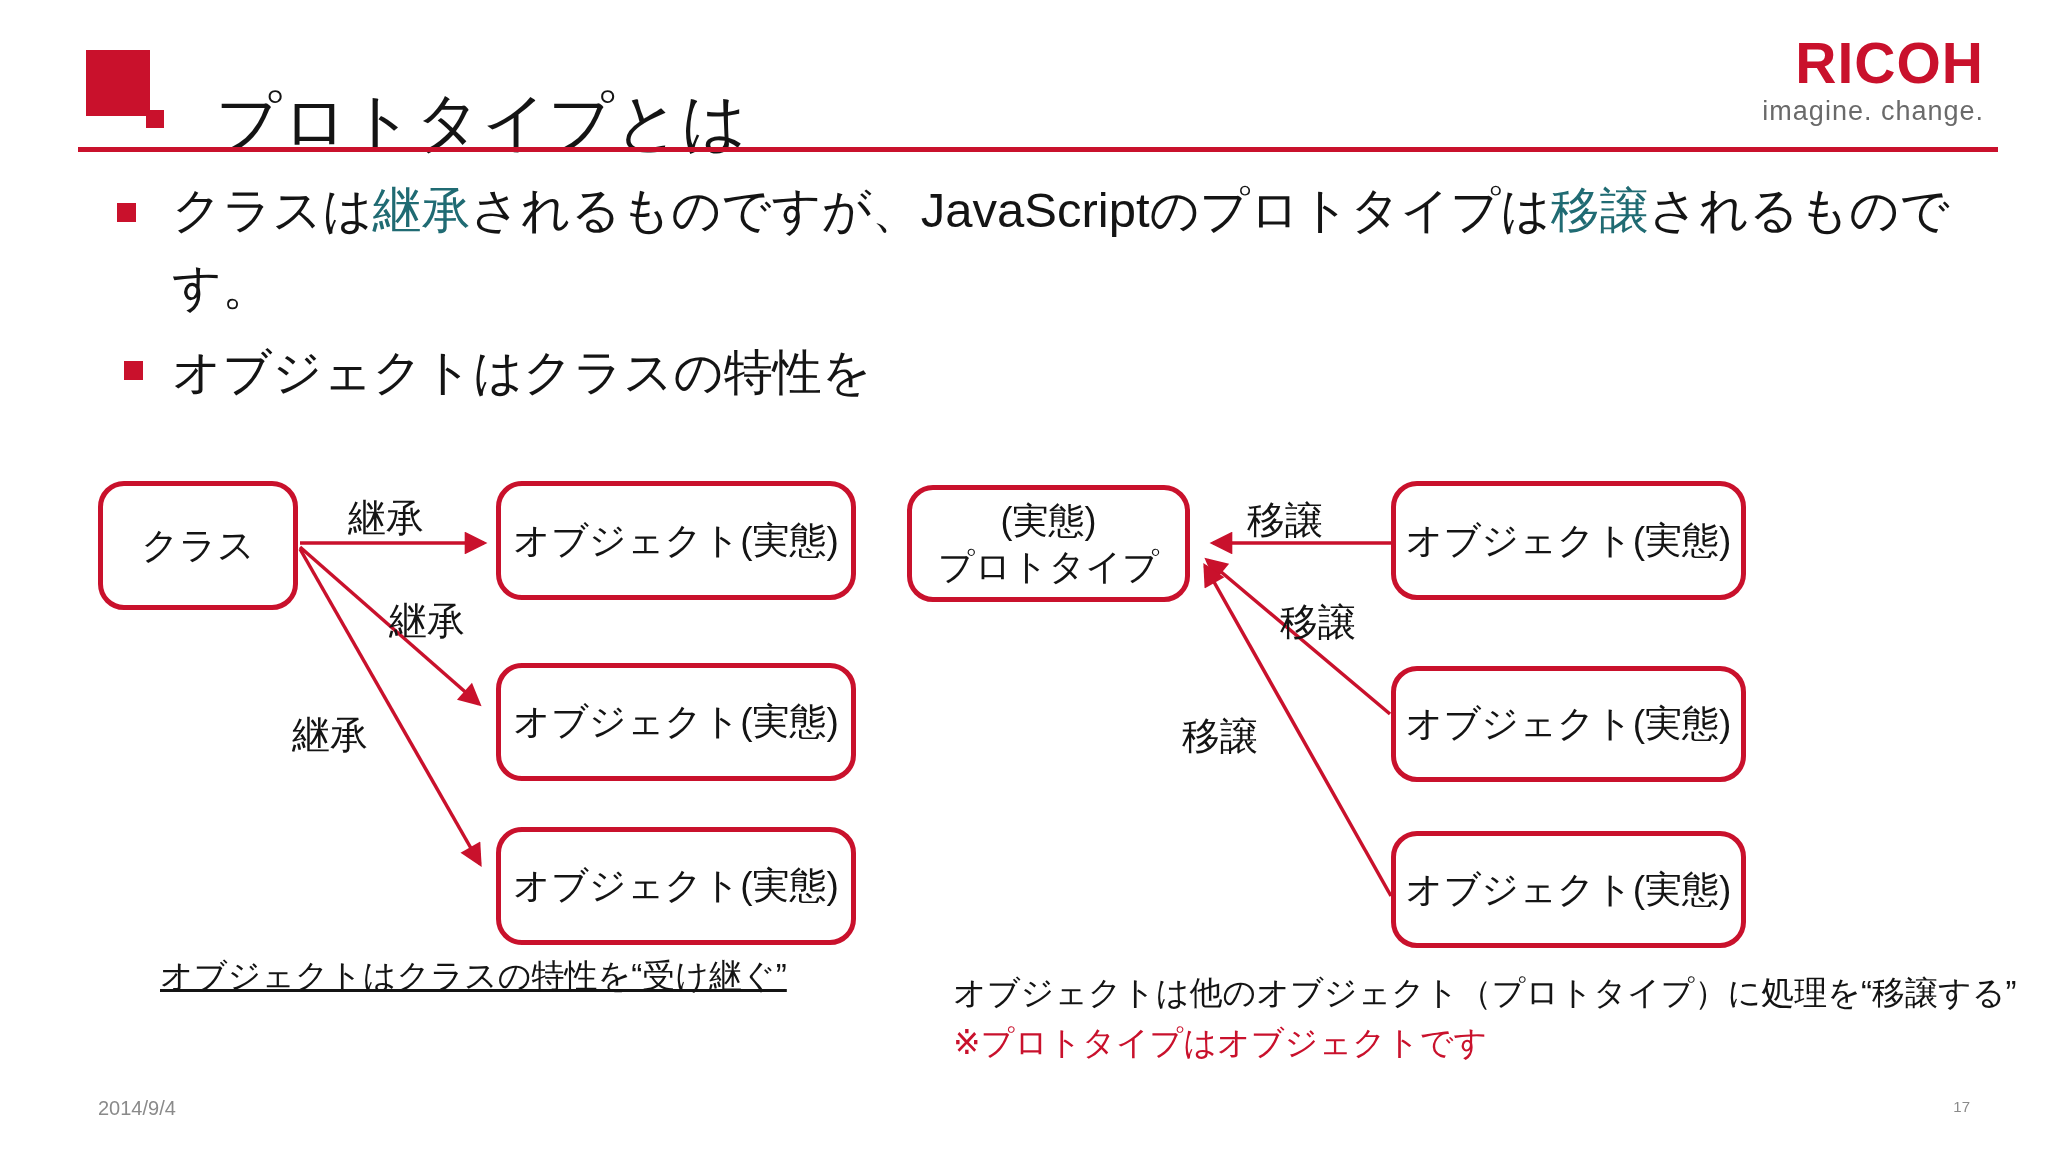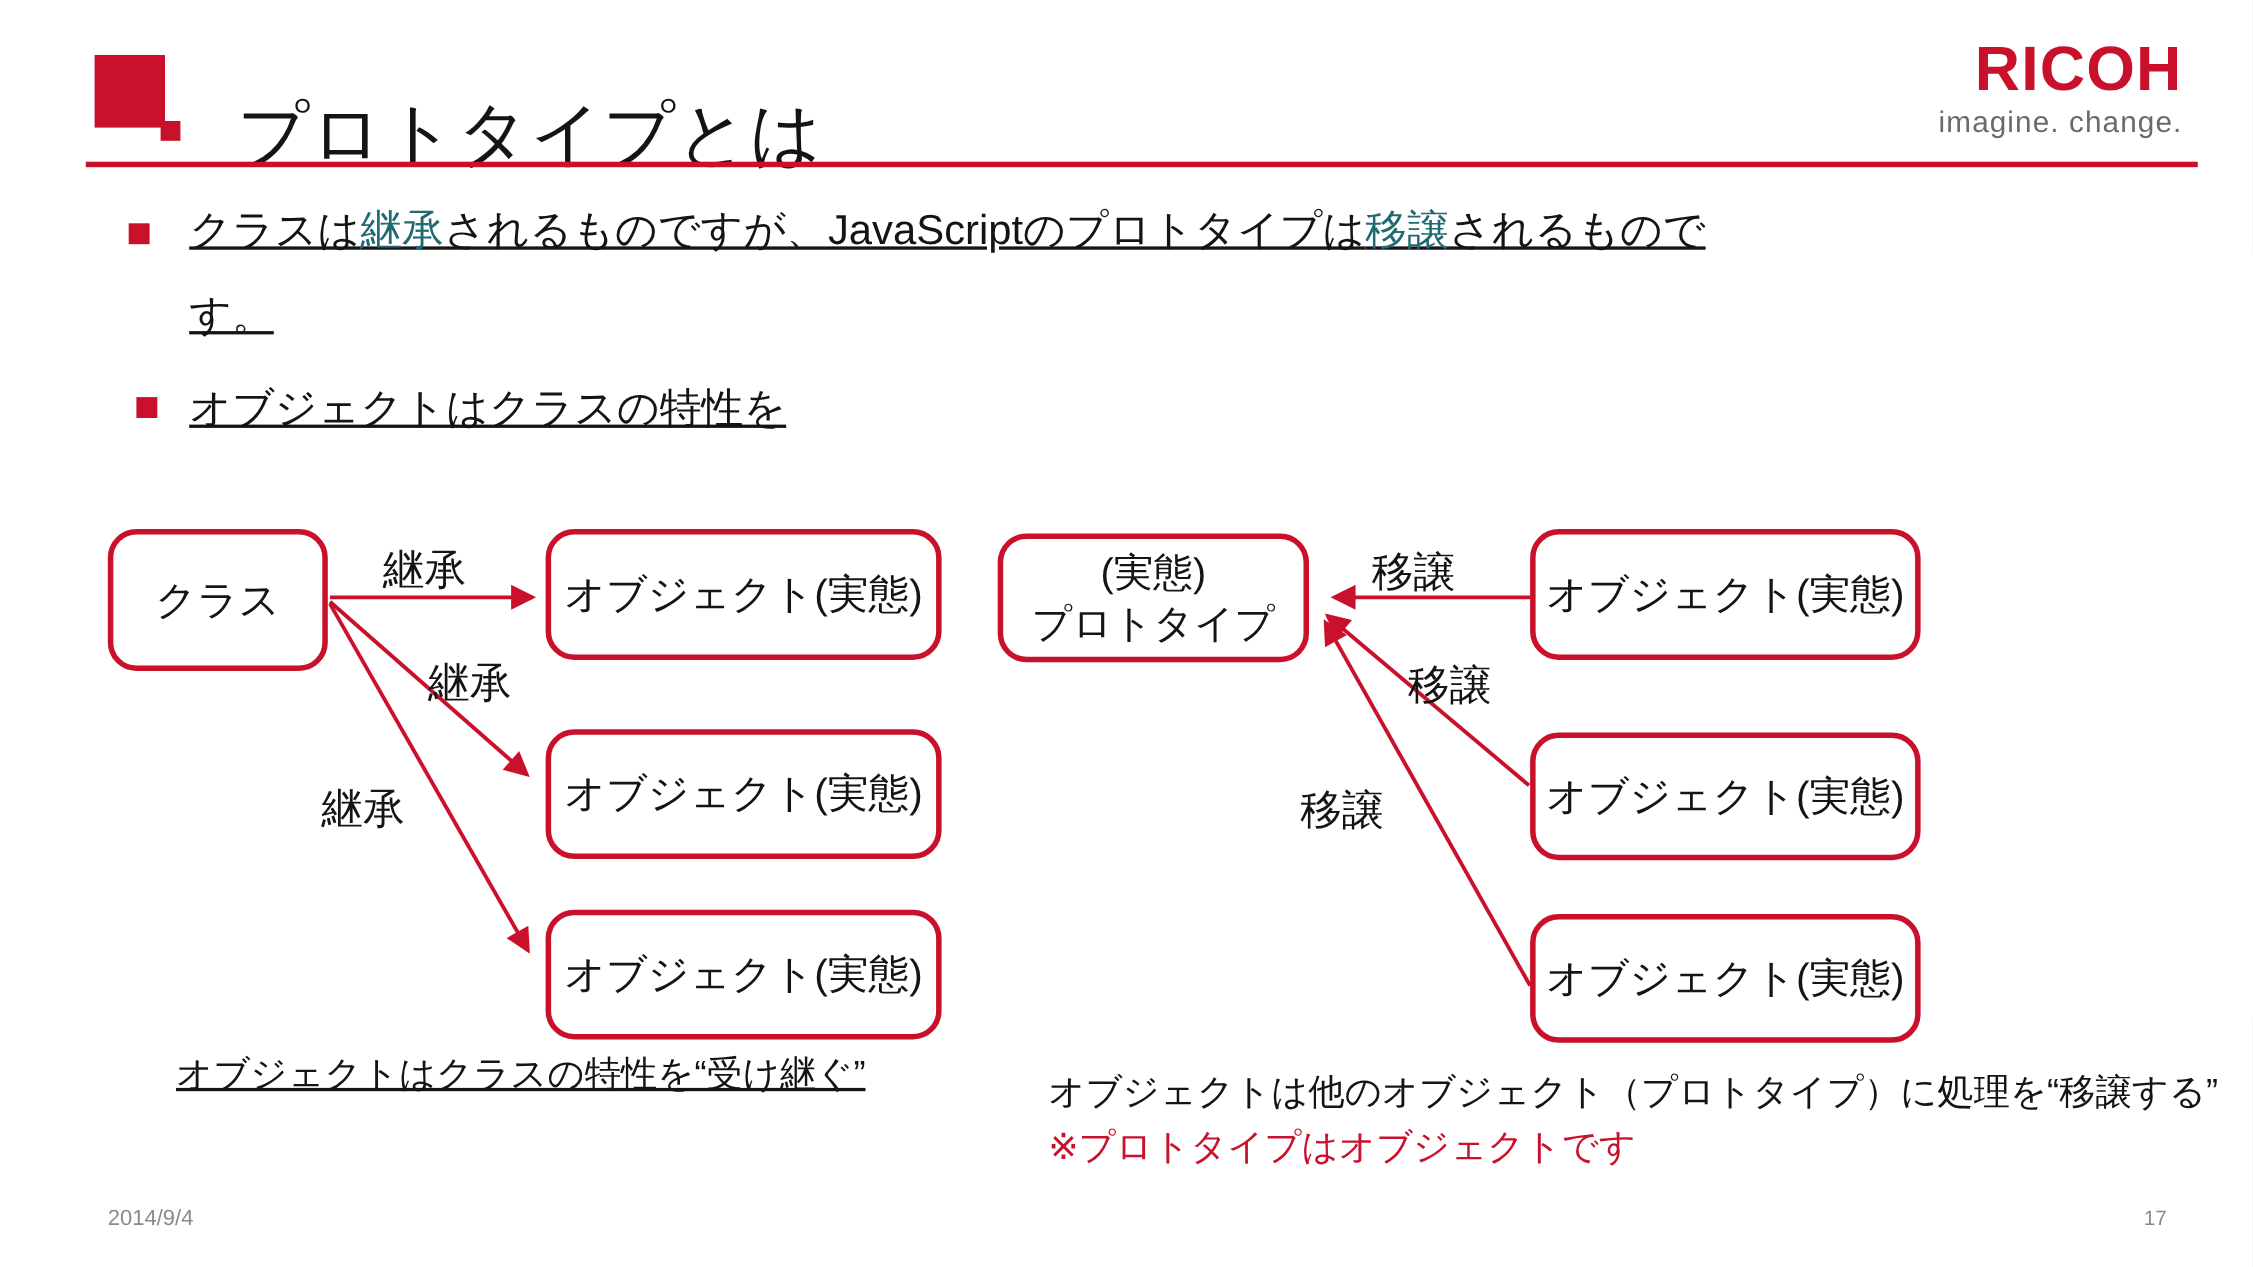--- a/index.html
+++ b/index.html
@@ -26,21 +26,21 @@
   }
   .logo{position:absolute;top:34px;left:1640px;width:344px;text-align:right;}
   .logo-brand{font-size:57px;font-weight:800;color:var(--red);letter-spacing:1px;line-height:58px;}
   .logo-tag{font-size:27px;color:#6a6a6a;margin-top:4px;letter-spacing:1px;text-align:right;}
   .title-rule{position:absolute;left:78px;top:147px;width:1920px;height:5px;background:var(--red);}
 
   
   .bullet-sq{position:absolute;width:19px;height:19px;background:var(--red);}
   .b1-sq{left:117px;top:203px;}
   .b2-sq{left:124px;top:361px;}
-  .bullet-text{position:absolute;font-size:38px;line-height:77px;color:var(--ink);text-decoration:underline;}
+  .bullet-text{position:absolute;font-size:49px;line-height:77px;color:var(--ink);}
   .b1-text{left:172px;top:172px;width:1820px;}
   .b2-text{left:172px;top:334px;}
   .em{color:var(--teal);}
 
   
   .box{
     position:absolute;background:#fff;border:5px solid var(--red);
     border-radius:26px;display:flex;align-items:center;justify-content:center;
     font-size:37px;color:var(--ink);text-align:center;box-sizing:border-box;
   }
@@ -63,21 +63,21 @@
   .il3{left:1182px;top:711px;}
 
   
   .caption{position:absolute;font-size:33px;color:var(--ink);}
   .cap-left{left:160px;top:954px;text-decoration:underline;}
   .cap-right{left:953px;top:971px;}
   .cap-note{left:953px;top:1021px;color:var(--red);}
 
   
   .footer-date{position:absolute;left:98px;top:1097px;font-size:20px;color:var(--gray);}
-  .footer-page{position:absolute;right:78px;top:1098px;font-size:19px;color:var(--gray);text-align:right;}
+  .footer-page{position:absolute;right:78px;top:1098px;font-size:15px;color:var(--gray);text-align:right;}
 
   .arrows{position:absolute;left:0;top:0;width:2048px;height:1152px;pointer-events:none;}
 </style>
 </head>
 <body>
 
 <div class="slide">
 
   <svg class="arrows" viewBox="0 0 2048 1152" xmlns="http://www.w3.org/2000/svg">
     <defs>

